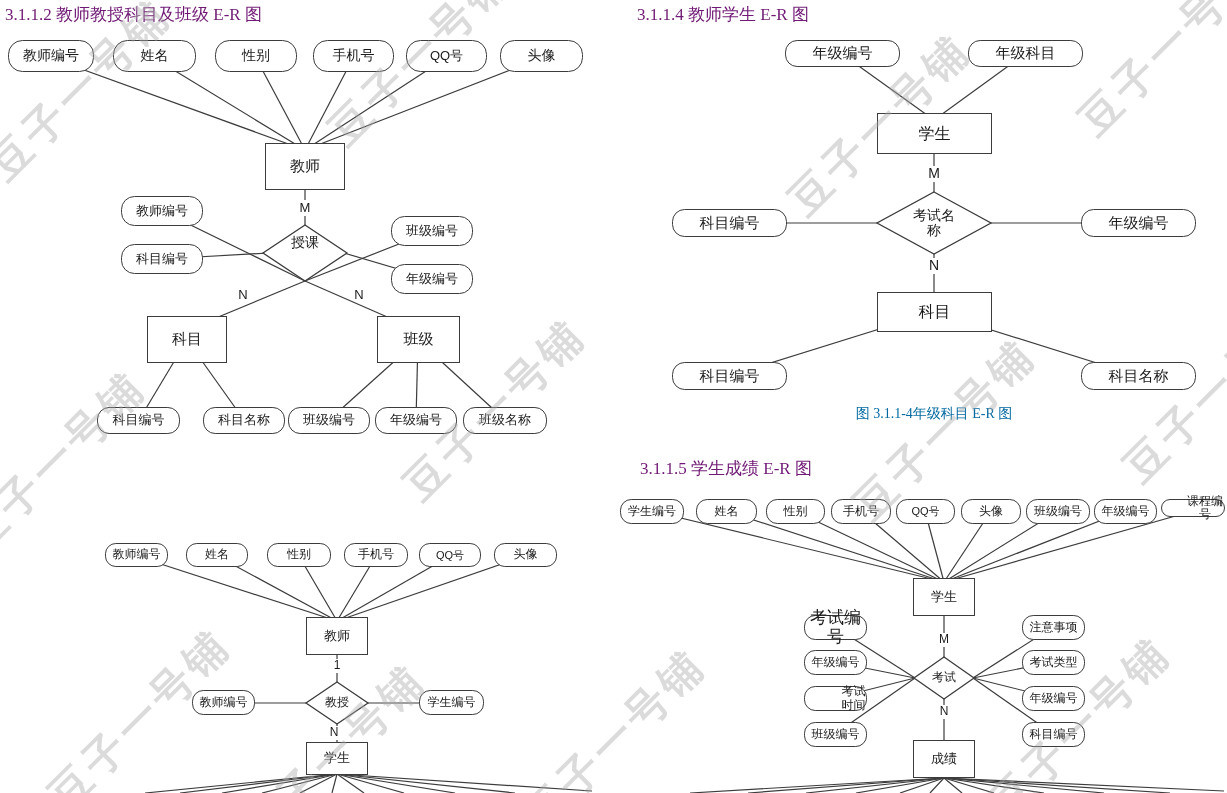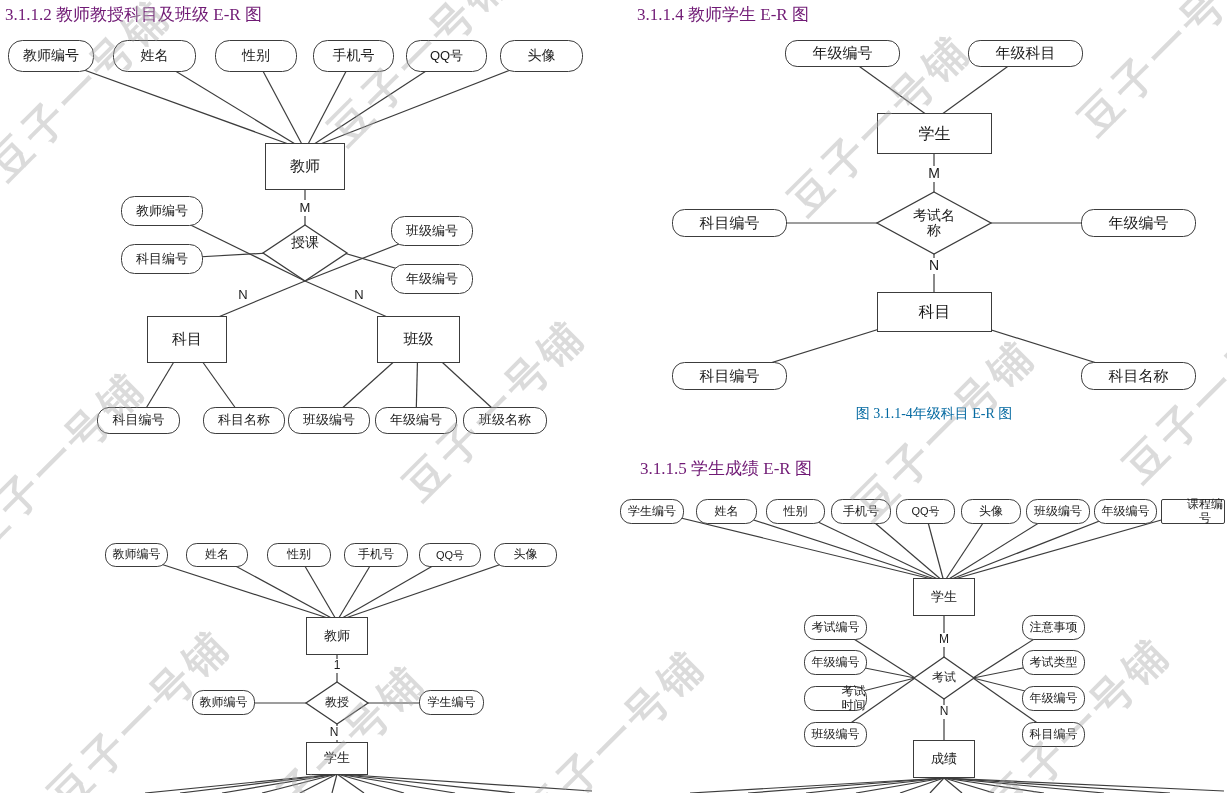--- a/index.html
+++ b/index.html
@@ -166,25 +166,25 @@
       <div class="node card bg" style="left: 327px; top: 726px; width: 14px; height: 14px; font-size: 12px;">N</div>
       <div class="node entity" style="left: 306px; top: 742px; width: 62px; height: 33px; font-size: 13px;">学生</div>
       <div class="node attr" style="left: 620px; top: 499px; width: 64px; height: 25px; font-size: 12px; border-radius: 11.25px;">学生编号</div>
       <div class="node attr" style="left: 696px; top: 499px; width: 61px; height: 25px; font-size: 12px; border-radius: 11.25px;">姓名</div>
       <div class="node attr" style="left: 766px; top: 499px; width: 59px; height: 25px; font-size: 12px; border-radius: 11.25px;">性别</div>
       <div class="node attr" style="left: 831px; top: 499px; width: 60px; height: 25px; font-size: 12px; border-radius: 11.25px;">手机号</div>
       <div class="node attr" style="left: 896px; top: 499px; width: 59px; height: 25px; font-size: 11px; border-radius: 11.25px;">QQ号</div>
       <div class="node attr" style="left: 961px; top: 499px; width: 60px; height: 25px; font-size: 12px; border-radius: 11.25px;">头像</div>
       <div class="node attr" style="left: 1026px; top: 499px; width: 64px; height: 25px; font-size: 12px; border-radius: 11.25px;">班级编号</div>
       <div class="node attr" style="left: 1094px; top: 499px; width: 63px; height: 25px; font-size: 12px; border-radius: 11.25px;">年级编号</div>
-      <div class="node attr" style="left: 1161px; top: 499px; width: 64px; height: 25px; font-size: 12px; border-radius: 2px; padding-left: 24px;">课程编号</div>
+      <div class="node attr" style="left: 1161px; top: 499px; width: 64px; height: 18px; font-size: 12px; border-radius: 12px; padding-left: 24px;">课程编号</div>
       <div class="node entity" style="left: 913px; top: 578px; width: 62px; height: 38px; font-size: 13px;">学生</div>
       <div class="node card bg" style="left: 937px; top: 633px; width: 14px; height: 14px; font-size: 12px;">M</div>
       <div class="node rel-label" style="left: 915.5px; top: 657px; width: 57px; height: 42px; font-size: 12px;">考试</div>
-      <div class="node attr" style="left: 804px; top: 615px; width: 63px; height: 25px; font-size: 12px; border-radius: 11.25px;">考试编号</div>
+      <div class="node attr" style="left: 804px; top: 615px; width: 63px; height: 25px; font-size: 17px; border-radius: 11.25px;">考试编号</div>
       <div class="node attr" style="left: 804px; top: 650px; width: 63px; height: 25px; font-size: 12px; border-radius: 11.25px;">年级编号</div>
       <div class="node attr" style="left: 804px; top: 686px; width: 63px; height: 25px; font-size: 12px; border-radius: 11.25px; padding-left: 36px;">考试时间</div>
       <div class="node attr" style="left: 804px; top: 722px; width: 63px; height: 25px; font-size: 12px; border-radius: 11.25px;">班级编号</div>
       <div class="node attr" style="left: 1022px; top: 615px; width: 63px; height: 25px; font-size: 12px; border-radius: 11.25px;">注意事项</div>
       <div class="node attr" style="left: 1022px; top: 650px; width: 63px; height: 25px; font-size: 12px; border-radius: 11.25px;">考试类型</div>
       <div class="node attr" style="left: 1022px; top: 686px; width: 63px; height: 25px; font-size: 12px; border-radius: 11.25px;">年级编号</div>
       <div class="node attr" style="left: 1022px; top: 722px; width: 63px; height: 25px; font-size: 12px; border-radius: 11.25px;">科目编号</div>
       <div class="node card bg" style="left: 937px; top: 705px; width: 14px; height: 14px; font-size: 12px;">N</div>
       <div class="node entity" style="left: 913px; top: 740px; width: 62px; height: 38px; font-size: 13px;">成绩</div>
     </div>

